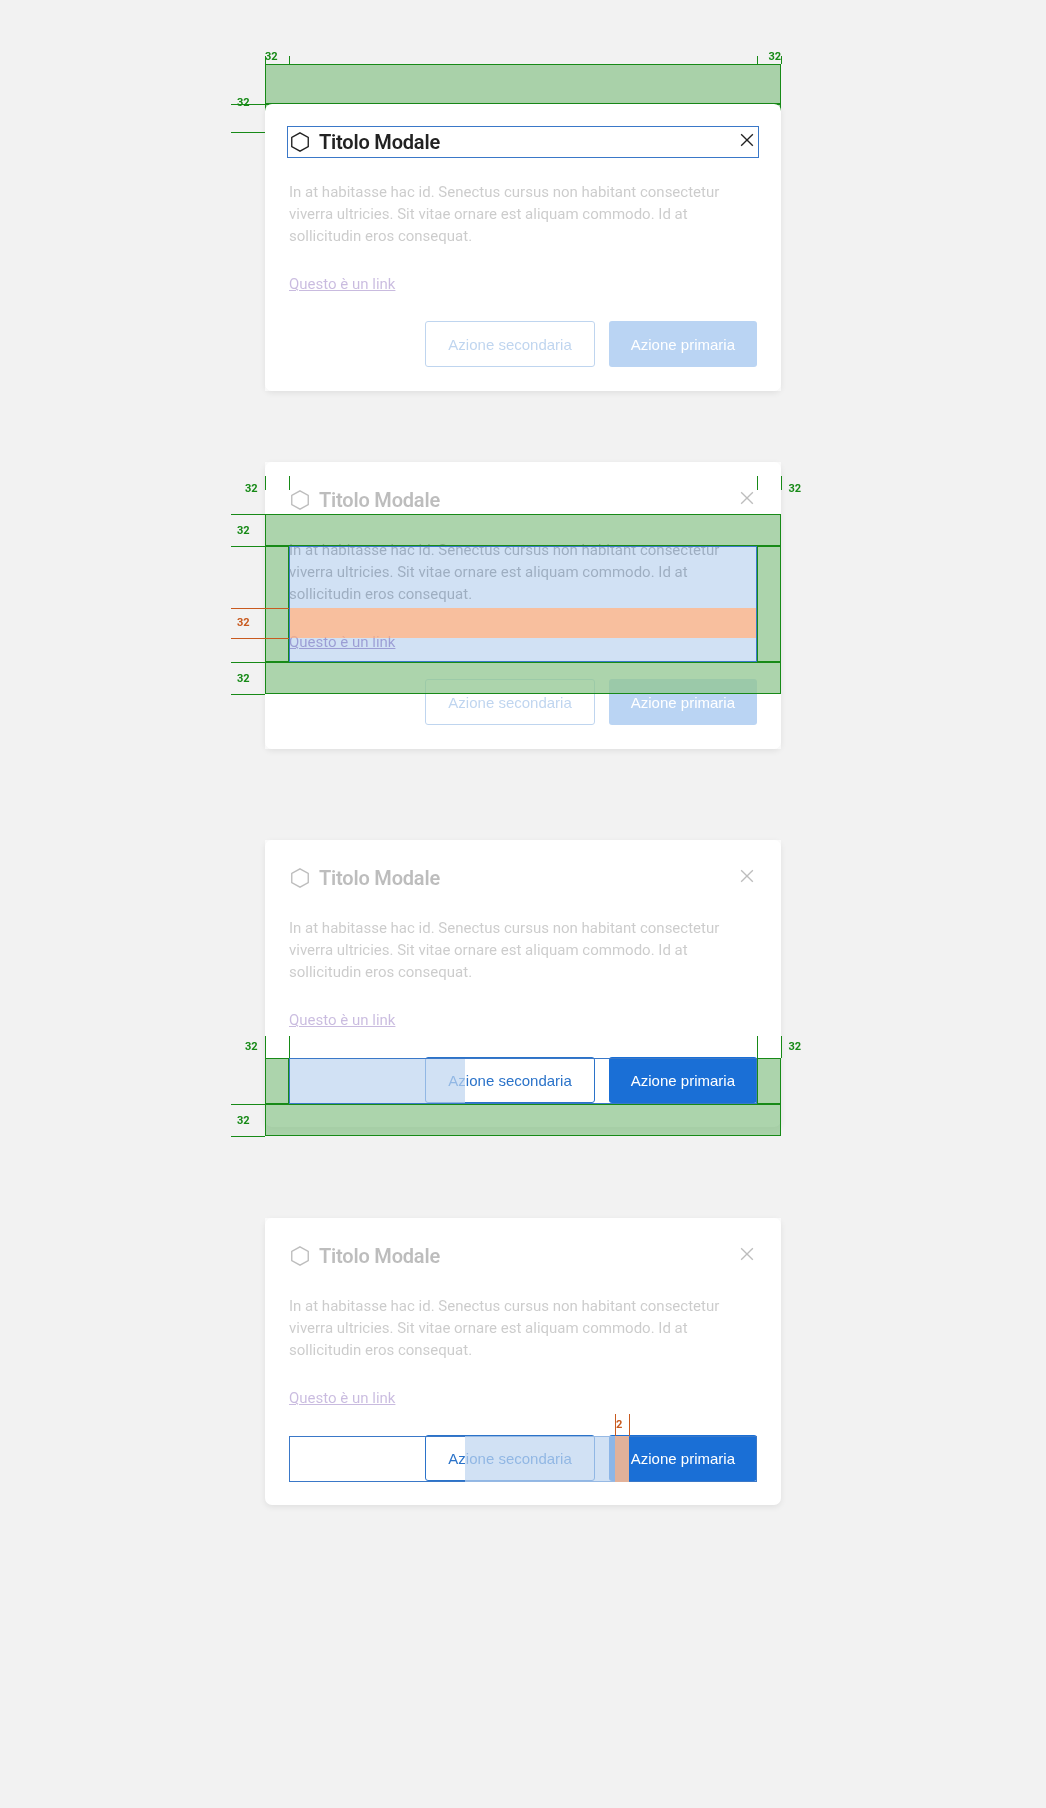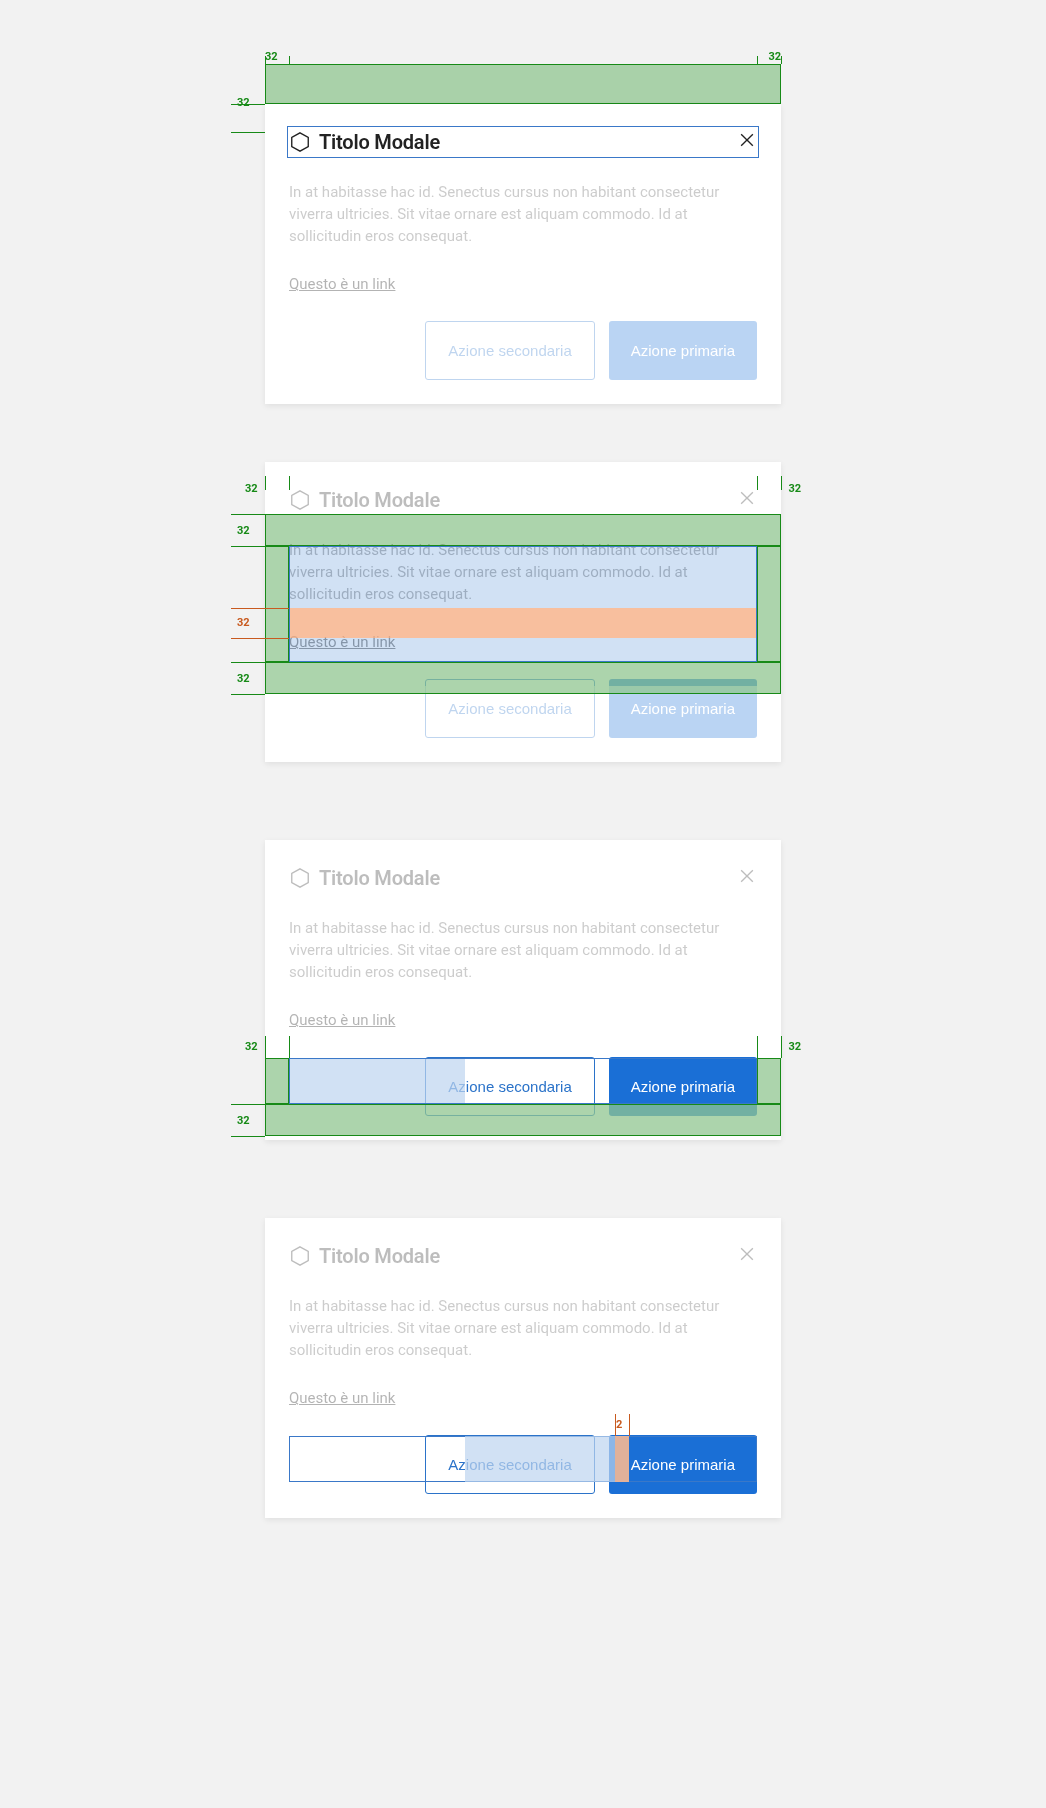--- a/index.html
+++ b/index.html
@@ -20,20 +20,21 @@
     position: relative;
     width: 680px;
   }
   .modal {
     position: relative;
     width: 516px;
     margin: 0 auto;
     background: #fff;
     box-shadow: 0 2px 6px rgba(0,0,0,0.08);
     padding: 24px;
+    border-radius: 7px;
   }
   .modal .header {
     display: flex;
     align-items: center;
     gap: 8px;
     position: relative;
     height: 28px;
   }
   .modal .hexicon {
     width: 22px; height: 22px;
@@ -53,33 +54,33 @@
   }
   .modal .body {
     margin-top: 26px;
     font-size: 15px;
     line-height: 1.45;
     color: #555;
   }
   .modal .link {
     display: inline-block;
     margin-top: 28px;
-    color: #000000;
+    color: #4c1d95;
     font-size: 15px;
     text-decoration: underline;
     cursor: pointer;
   }
   .modal .footer {
     margin-top: 28px;
     display: flex;
     justify-content: flex-end;
     gap: 14px;
   }
   .btn {
-    height: 59px;
+    height: 46px;
     padding: 0 22px;
     font-size: 15px;
     font-weight: 500;
     border-radius: 3px;
     display: inline-flex;
     align-items: center;
     justify-content: center;
     cursor: pointer;
   }
   .btn-secondary {

